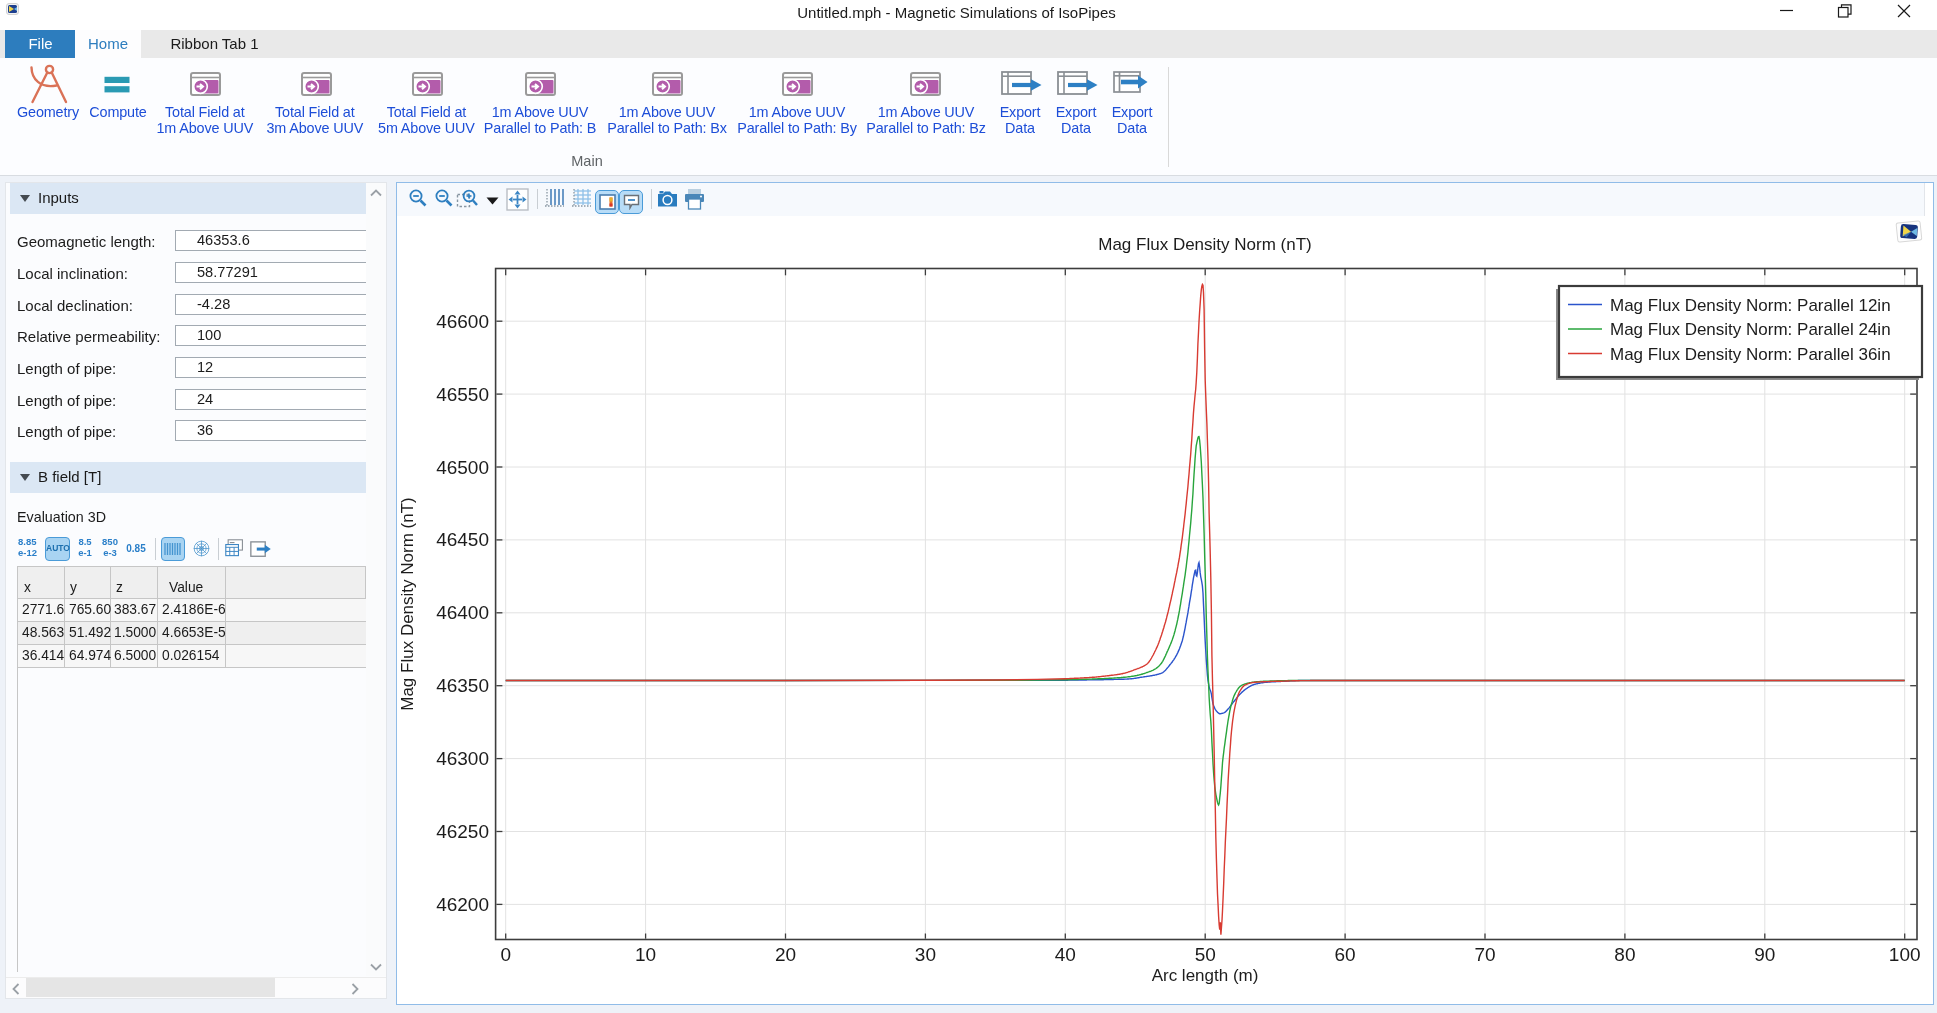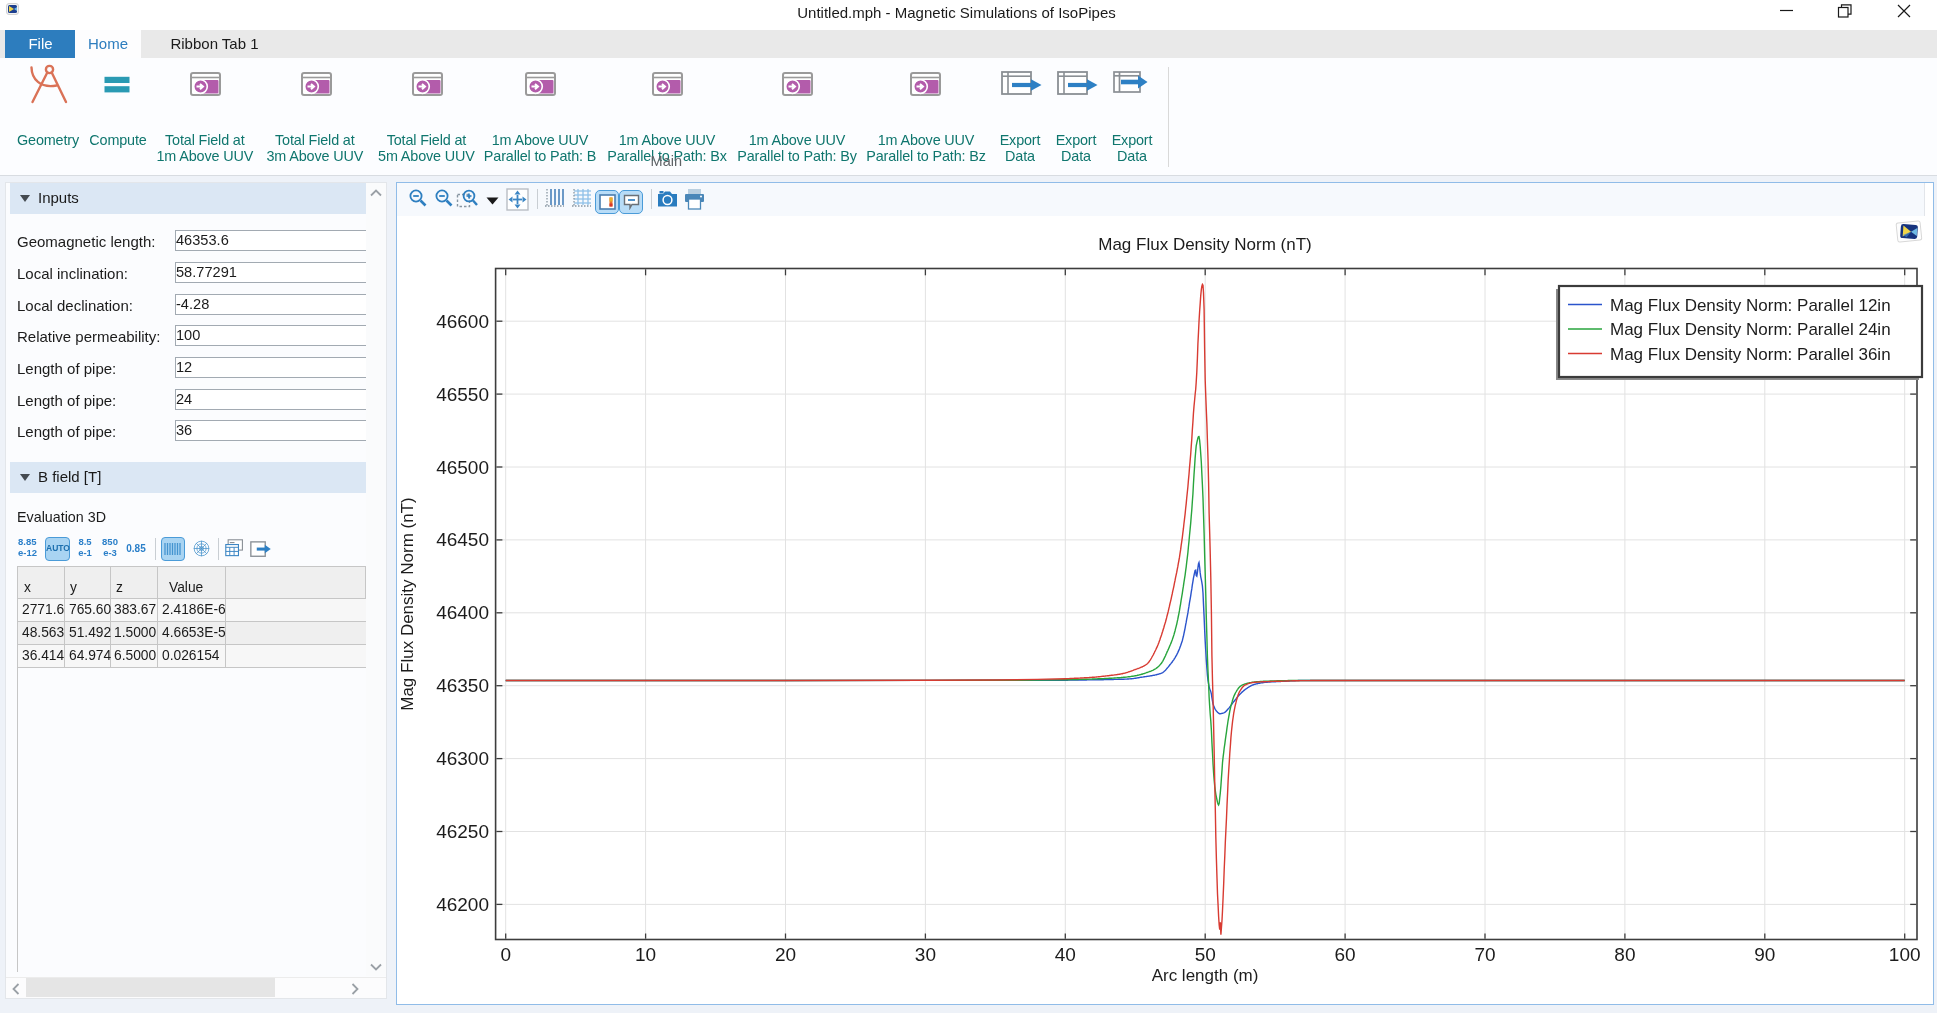--- a/index.html
+++ b/index.html
@@ -9,30 +9,30 @@
 
 #titlebar { left:0; top:0; width:1937px; height:30px; background:#ffffff; }
 #titletext { left:-12px; top:4px; width:1937px; text-align:center; font-size:15px; color:#1a1a1a; }
 
 #tabstrip { left:0; top:30px; width:1937px; height:28px; background:#e9e9e9; }
 #filetab { left:5px; top:30px; width:71px; height:28px; background:#2d7dbe; color:#ffffff; font-size:15px; text-align:center; line-height:27px; }
 #hometab { left:75px; top:30px; width:66px; height:28px; background:#fdfdfe; color:#2d7dbe; font-size:15px; text-align:center; line-height:27px; }
 #ribtab1 { left:141px; top:30px; width:120px; height:28px; color:#1a1a1a; font-size:15px; text-align:center; line-height:27px;padding-left:27px; }
 
 #ribbon { left:0; top:58px; width:1937px; height:118px; background:#fcfdff; border-bottom:1px solid #d8dce1; }
-.rlabel { position:absolute; top:105px; font-size:14.4px; letter-spacing:-0.15px; color:#0f766e; text-align:center; line-height:15.6px; white-space:pre;margin-top:28px; }
-#mainlbl { left:492px; top:153px; width:190px; text-align:right; font-size:14.5px; color:#5f6366; }
+.rlabel { position:absolute; top:105px; font-size:14.4px; letter-spacing:-0.15px; color:#1d4ed8; text-align:center; line-height:15.6px; white-space:pre; }
+#mainlbl { left:492px; top:153px; width:190px; text-align:center; font-size:14.5px; color:#5f6366; }
 .vsep { position:absolute; top:67px; width:1px; height:100px; background:#d9d9d9; }
 
 #lpanel { left:5px; top:182px; width:382px; height:817px; background:#fbfcfe; border:1px solid #e3e6ea; }
 .sechead { position:absolute; left:10px; width:358px; height:31px; background:#dbe7f4; }
 .sechead .tri { position:absolute; left:10px; top:12px; width:0; height:0; border-left:5.5px solid transparent; border-right:5.5px solid transparent; border-top:7px solid #444a50; }
 .sechead .st { position:absolute; left:28px; top:6px; font-size:15px; color:#1a1a1a; }
 .flabel { position:absolute; left:17px; font-size:15px; color:#1b1b1b; }
-.fbox { position:absolute; left:175px; width:192.5px; height:21px; background:#ffffff; border:1px solid #a2aab2; font-size:14.6px; color:#1b1b1b; padding-left:0; line-height:19px; }
+.fbox { position:absolute; left:175px; width:192.5px; height:21px; background:#ffffff; border:1px solid #a2aab2; font-size:14.6px; color:#1b1b1b; padding-left:21px; line-height:19px; }
 
 .tcell { position:absolute; font-size:13.8px; color:#1b1b1b; padding-left:3px; }
 
 #gpanel { left:396px; top:182px; width:1538px; height:823px; background:#ffffff; border:1px solid #90bce8; }
 #gtoolbar { left:397px; top:183px; width:1528px; height:33px; background:#f6f9fd; border-right:1px solid #e2e5ea; }
 </style>
 </head>
 <body>
 <div class="abs" id="titlebar"></div>
 <div class="abs" id="titletext">Untitled.mph - Magnetic Simulations of IsoPipes</div>

